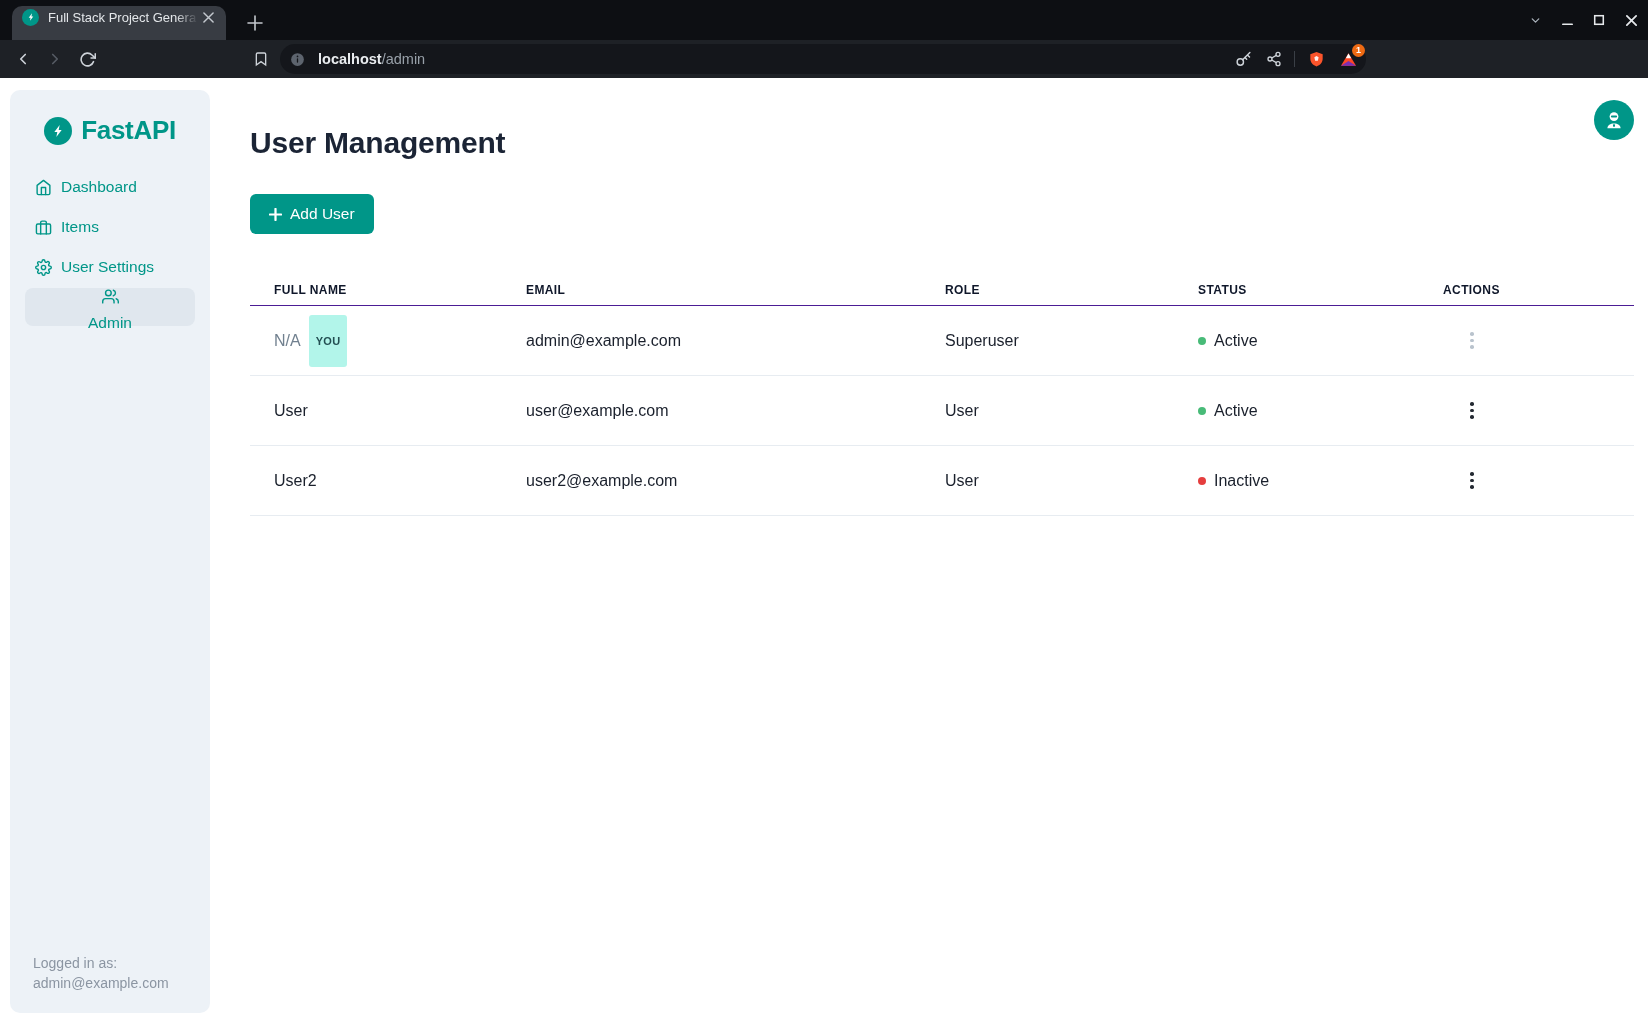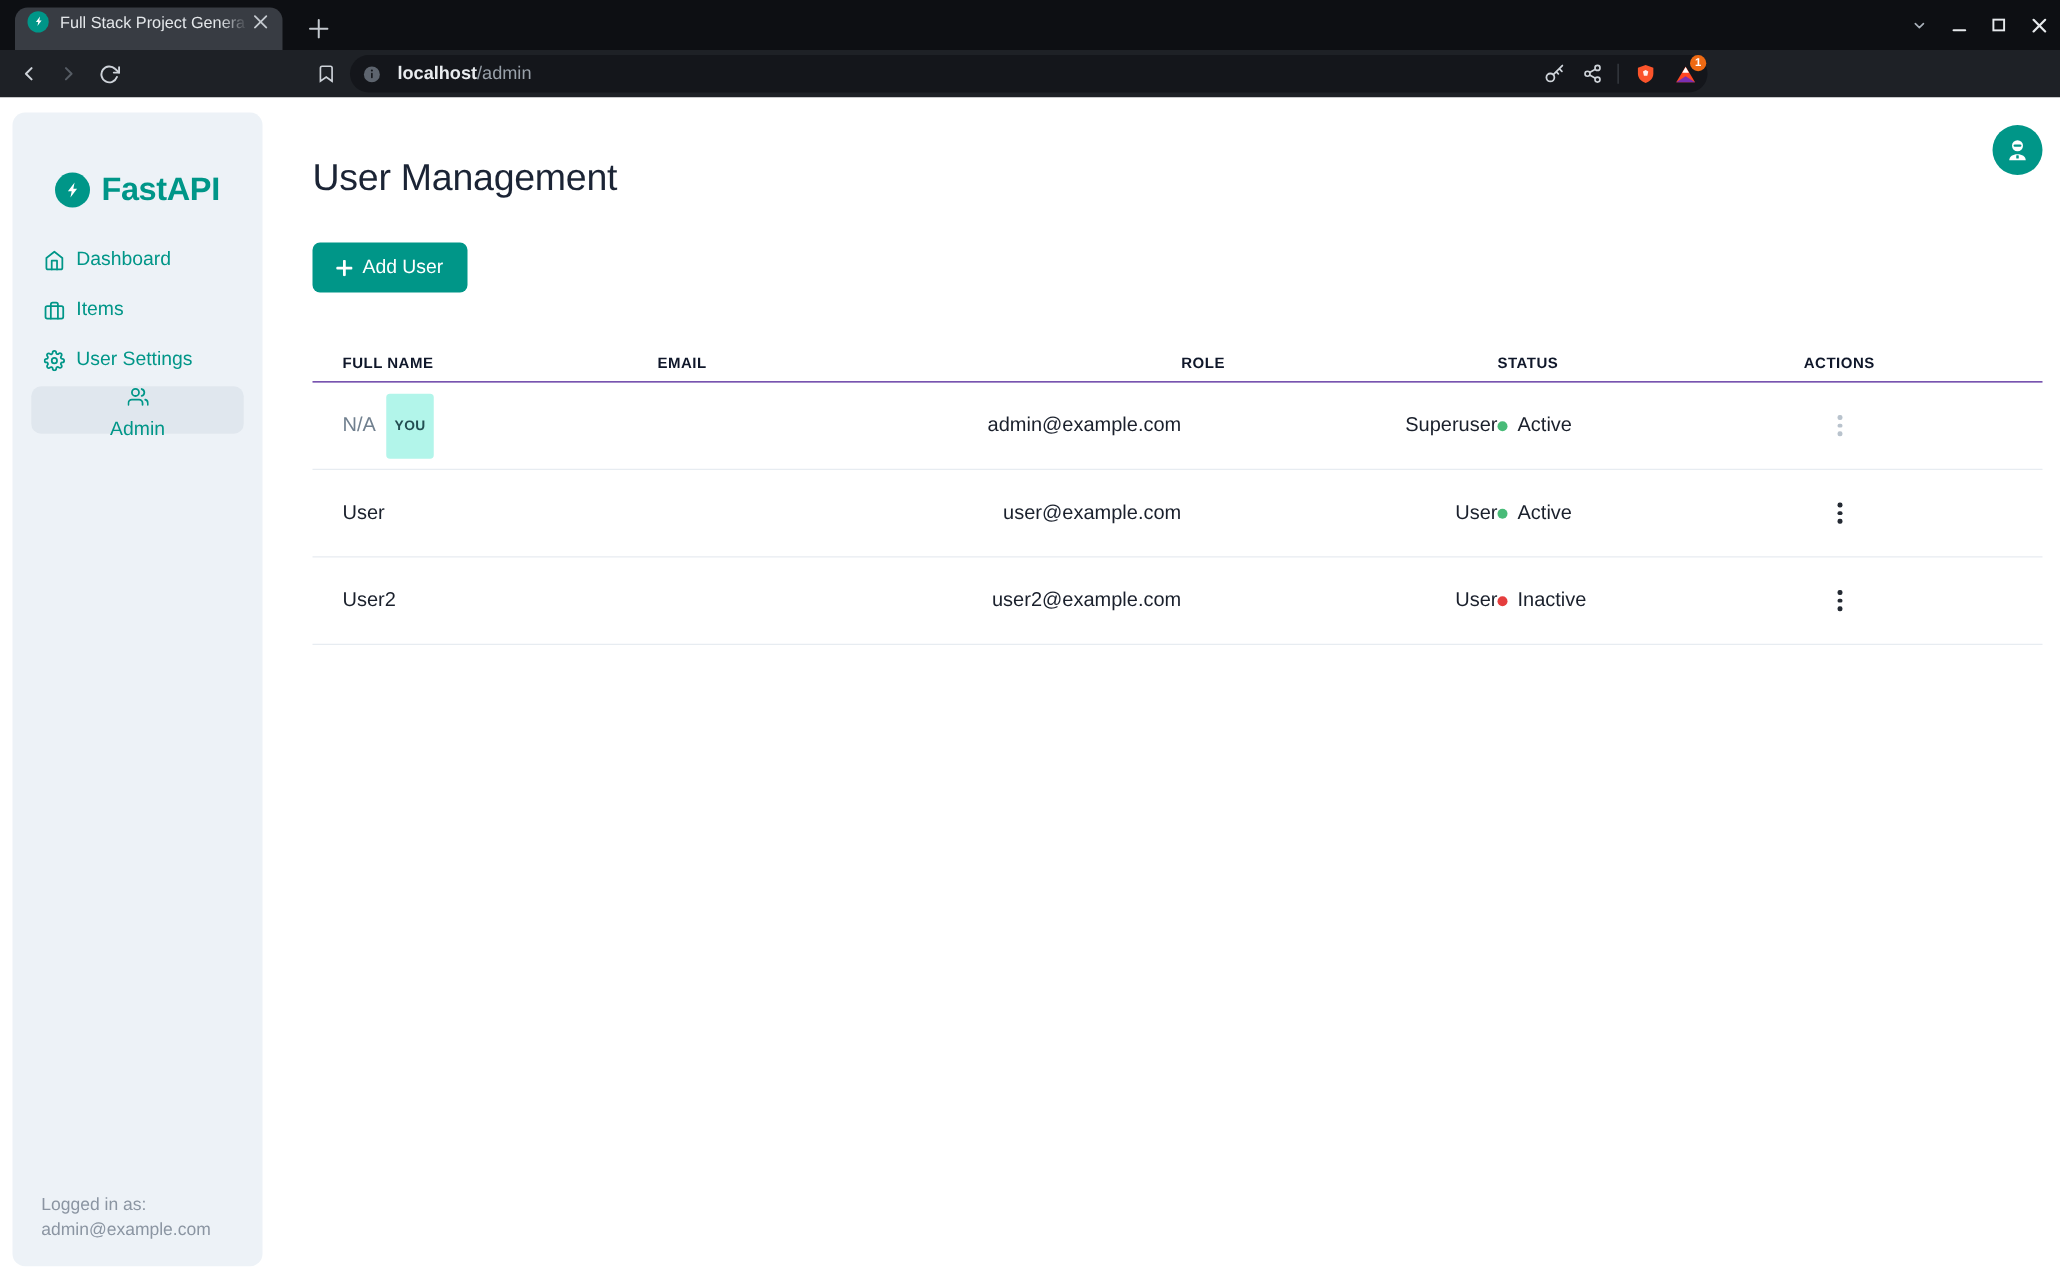--- a/index.html
+++ b/index.html
@@ -40,44 +40,44 @@
                background:#ee6a13; color:#fff; font-size:9px; font-weight:700; display:flex;
                align-items:center; justify-content:center; padding:0 2px; }
   .right-tools { position:absolute; right:6px; top:40px; height:38px; display:flex; align-items:center; gap:8px; }
   .right-tools .icon-btn { width:26px; height:30px; color:#ced3d9; }
 
   
   .content { position:absolute; left:0; top:78px; width:100%; height:947px; background:#fff; }
 
   .sidebar { position:absolute; left:10px; top:12px; width:200px; height:923px;
              background:#edf2f7; border-radius:10px; }
-  .logo-row { margin-top:46px; display:flex; align-items:center; justify-content:center; gap:9px; }
+  .logo-row { margin-top:25px; display:flex; align-items:center; justify-content:center; gap:9px; }
   .logo-circle { width:28px; height:28px; border-radius:50%; background:var(--accent);
                  display:flex; align-items:center; justify-content:center; }
   .logo-text { font-size:26px; font-weight:600; color:var(--accent); letter-spacing:-0.3px; }
   .nav { margin-top:22px; }
   .nav-item { display:flex; align-items:center; gap:9px; height:38px; margin:0 15px 2px;
               padding:0 10px; border-radius:8px; color:var(--accent); font-size:15.5px; cursor:pointer; }
   .nav-item.active { background:#e0e7ee;flex-direction:column; }
   .nav-item svg { flex:0 0 auto; }
   .side-footer { position:absolute; left:23px; bottom:20px; font-size:14px; line-height:20px; color:#8b95a2; }
 
   .main { position:absolute; left:250px; top:0; width:1384px; }
-  .page-title { margin-top:48px; font-size:30px; font-weight:400; color:#1b2435; letter-spacing:-0.2px; }
+  .page-title { margin-top:48px; font-size:30px; font-weight:700; color:#1b2435; letter-spacing:-0.2px; }
   .add-btn { margin-top:34px; height:40px; padding:4px 19px; border:none; border-radius:6px;
              background:var(--accent); color:#fff; font-size:15.5px; font-weight:400;
              display:inline-flex; align-items:center; gap:8px; cursor:pointer;
              font-family:"Liberation Sans","DejaVu Sans",sans-serif; }
 
   .table { margin-top:40px; width:1384px; }
   .thead, .trow { display:grid; grid-template-columns:252px 419px 253px 245px 1fr;
                   align-items:center; padding:0 24px; }
   .thead { height:32px; border-bottom:1px solid #4c1d95; font-size:12px; font-weight:700;
            color:#0f172a; letter-spacing:0.4px; }
-  .trow { height:70px; border-bottom:1px solid #e7ecf1; font-size:16px; color:#1a202c;text-align:right; }
+  .trow { height:70px; border-bottom:1px solid #e7ecf1; font-size:16px; color:#1a202c; }
   .cell-name { display:flex; align-items:center; }
   .name-muted { color:#71808f; }
   .you-badge { margin-left:8px; background:#b2f5ea; color:#234e52; font-size:11px; font-weight:700;
                padding:20px 7px; border-radius:3px; letter-spacing:0.3px; }
   .status { display:flex; align-items:center; gap:8px; }
   .dot { width:8px; height:8px; border-radius:50%; flex:0 0 auto; }
   .kebab { margin-left:20px; width:18px; height:22px; display:flex; flex-direction:column;
            align-items:center; justify-content:center; gap:3px; background:none; border:none; cursor:pointer; }
   .kebab i { width:3.5px; height:3.5px; border-radius:50%; background:#242a33; }
   .kebab.disabled i { background:#b9c3cd; }

